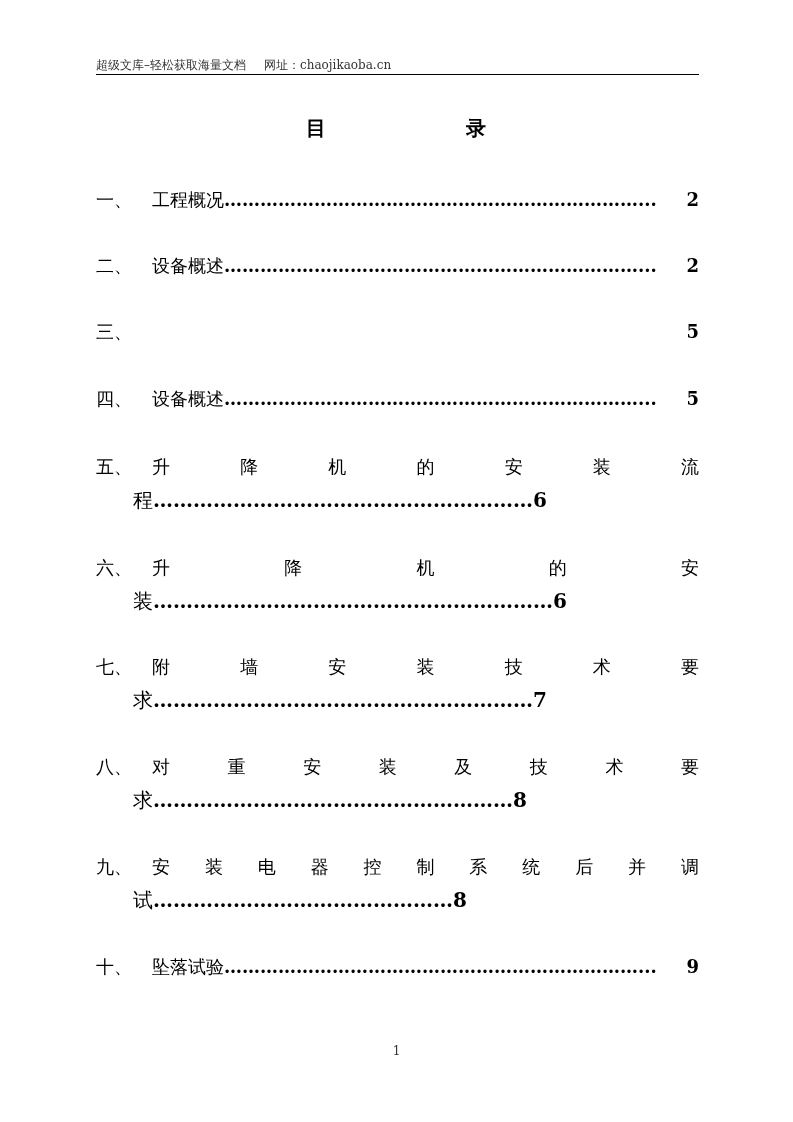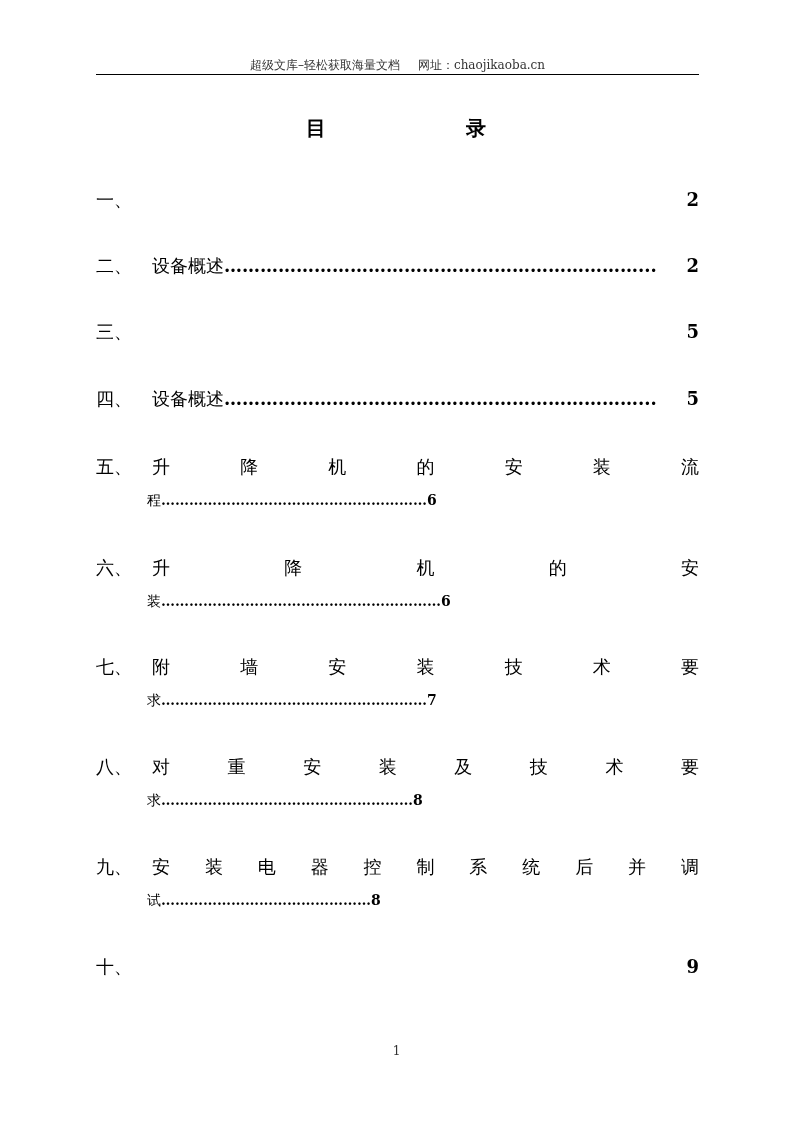--- a/index.html
+++ b/index.html
@@ -1,33 +1,33 @@
 <!DOCTYPE html>
 <html><head>
 <meta charset="utf-8">
 <style>
   html, body { margin: 0; padding: 0; background: #ffffff; }
   body { width: 793px; height: 1122px; position: relative; overflow: hidden;
          font-family: "DejaVu Serif", "Liberation Serif", serif; color: #000; }
   .header { position: absolute; left: 96px; top: 56px; width: 603px; height: 18px;
-            font-size: 12px; color: #333; text-align: center; line-height: 18px; }
+            font-size: 12px; color: #333; text-align: left; line-height: 18px; }
   .header .gap { display: inline-block; width: 18px; }
   .header-rule { position: absolute; left: 96px; top: 74px; width: 603px; height: 0;
                  border-top: 1px solid #000; }
   .title { position: absolute; top: 115px; left: 0; width: 793px; height: 30px; }
   .title span { position: absolute; top: 0; font-size: 20px; font-weight: bold;
                 font-family: "DejaVu Sans", sans-serif; }
   .toc-line { position: absolute; left: 96px; width: 603px; height: 24px;
               font-size: 18px; line-height: 24px; white-space: nowrap; }
   .num { position: absolute; left: 0; top: 0; }
   .single .label { position: absolute; left: 56px; top: 0; }
   .single .page { position: absolute; right: 0; top: 0; font-weight: bold; }
   .spread { display: flex; justify-content: space-between; position: absolute;
             left: 56px; right: 0; top: 0; }
-  .cont { position: absolute; left: 147px; height: 24px; font-size: 14px; line-height: 24px;
+  .cont { position: absolute; left: 133px; height: 24px; font-size: 20px; line-height: 24px;
           white-space: nowrap; }
   .cont .dots { font-weight: bold; letter-spacing: 0; }
   .cont .page { font-weight: bold; }
   .footer { position: absolute; top: 1044px; left: 0; width: 793px; text-align: center;
             font-size: 12px; color: #333; }
 </style>
 </head>
 <body>
 
 <div class="header">
@@ -35,20 +35,21 @@
 </div>
 <div class="header-rule"></div>
 
 <div class="title">
   <span style="left:306px">目</span>
   <span style="left:466px">录</span>
 </div>
 
 <div class="toc-line single" style="top:188px">
   <span class="num">一、</span>
+  <span class="label" style="right: 14px; overflow: hidden;"><span>工程概况</span><span style="font-weight:bold">……………………………………………………………...</span></span>
   <span class="page">2</span>
 </div>
 
 <div class="toc-line single" style="top:254px">
   <span class="num">二、</span>
   <span class="label" style="right: 14px; overflow: hidden;"><span>设备概述</span><span style="font-weight:bold">……………………………………………………………...</span></span>
   <span class="page">2</span>
 </div>
 
 <div class="toc-line single" style="top:320px">
@@ -140,16 +141,17 @@
       <span>并</span>
       <span>调</span>
   </div>
 </div>
 <div class="cont" style="top:888px">
   <span>试</span><span class="dots">………………………………………</span><span class="page">8</span>
 </div>
 
 <div class="toc-line single" style="top:955px">
   <span class="num">十、</span>
+  <span class="label" style="right: 14px; overflow: hidden;"><span>坠落试验</span><span style="font-weight:bold">……………………………………………………………...</span></span>
   <span class="page">9</span>
 </div>
 
 <div class="footer">1</div>
 
 </body></html>

